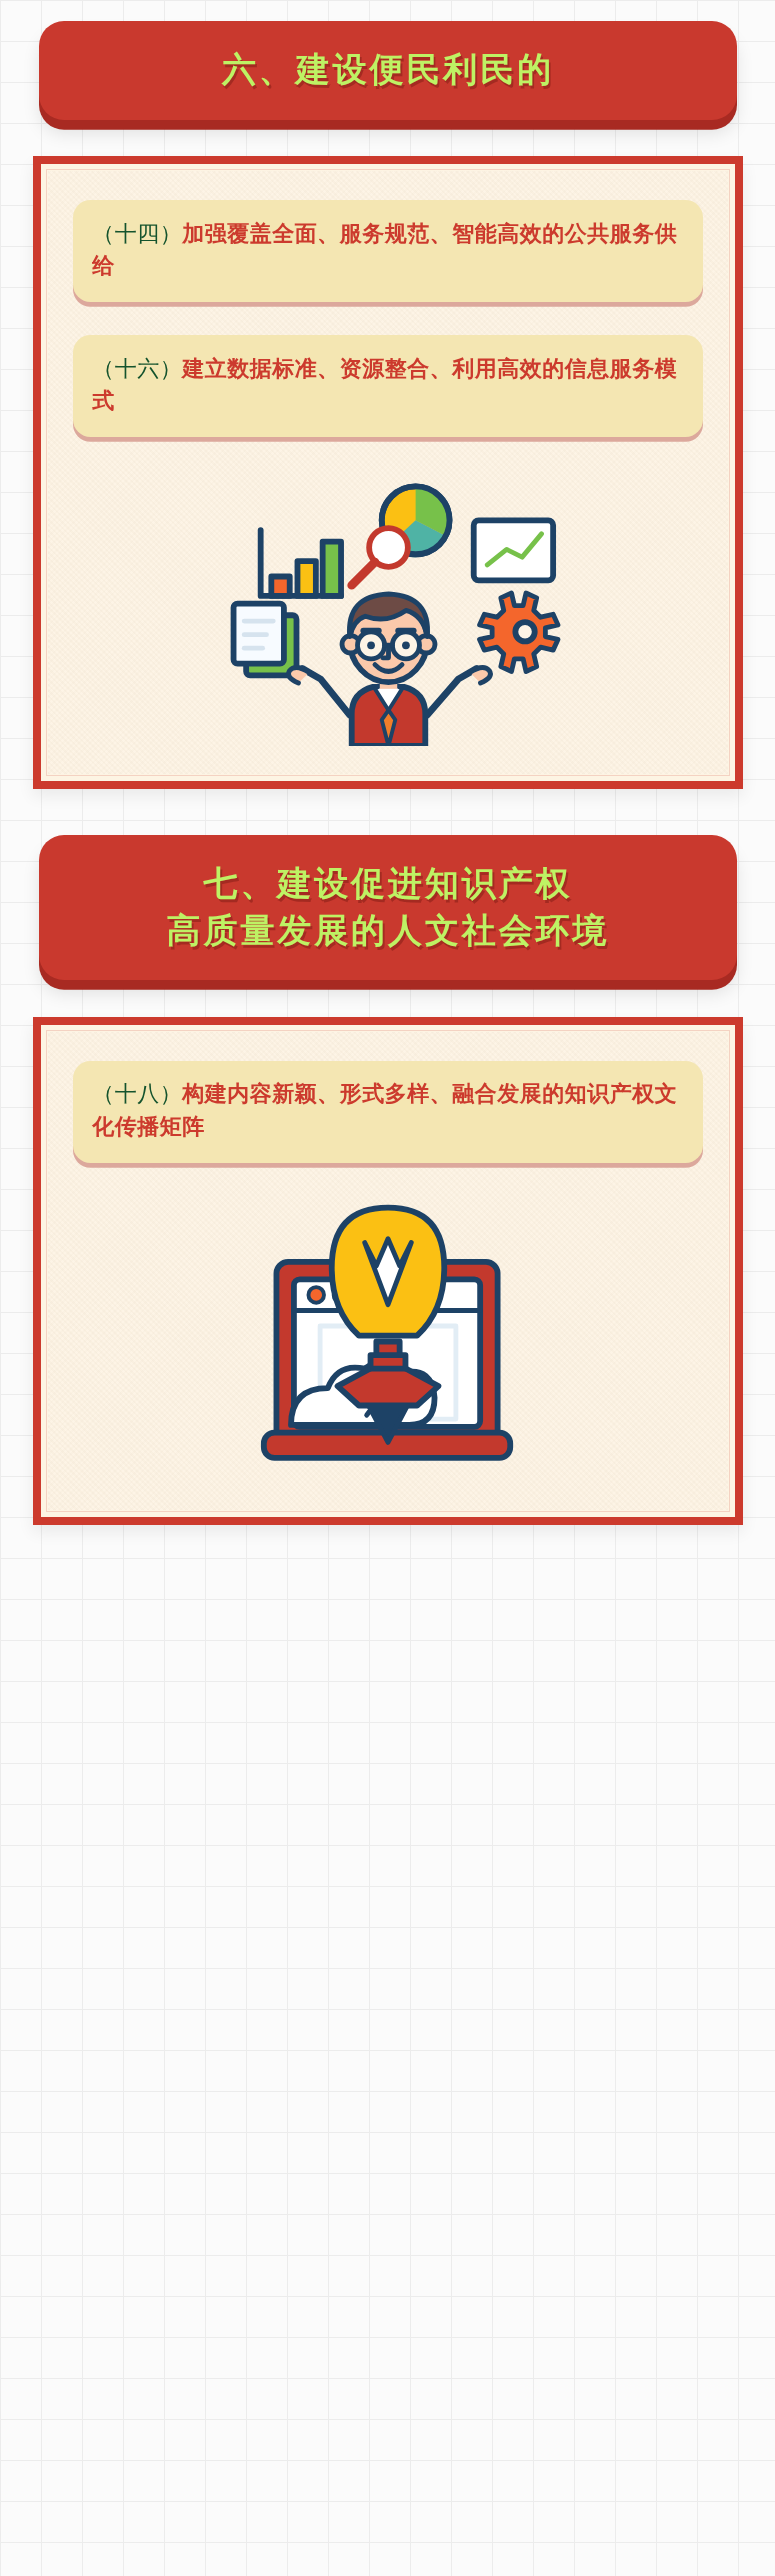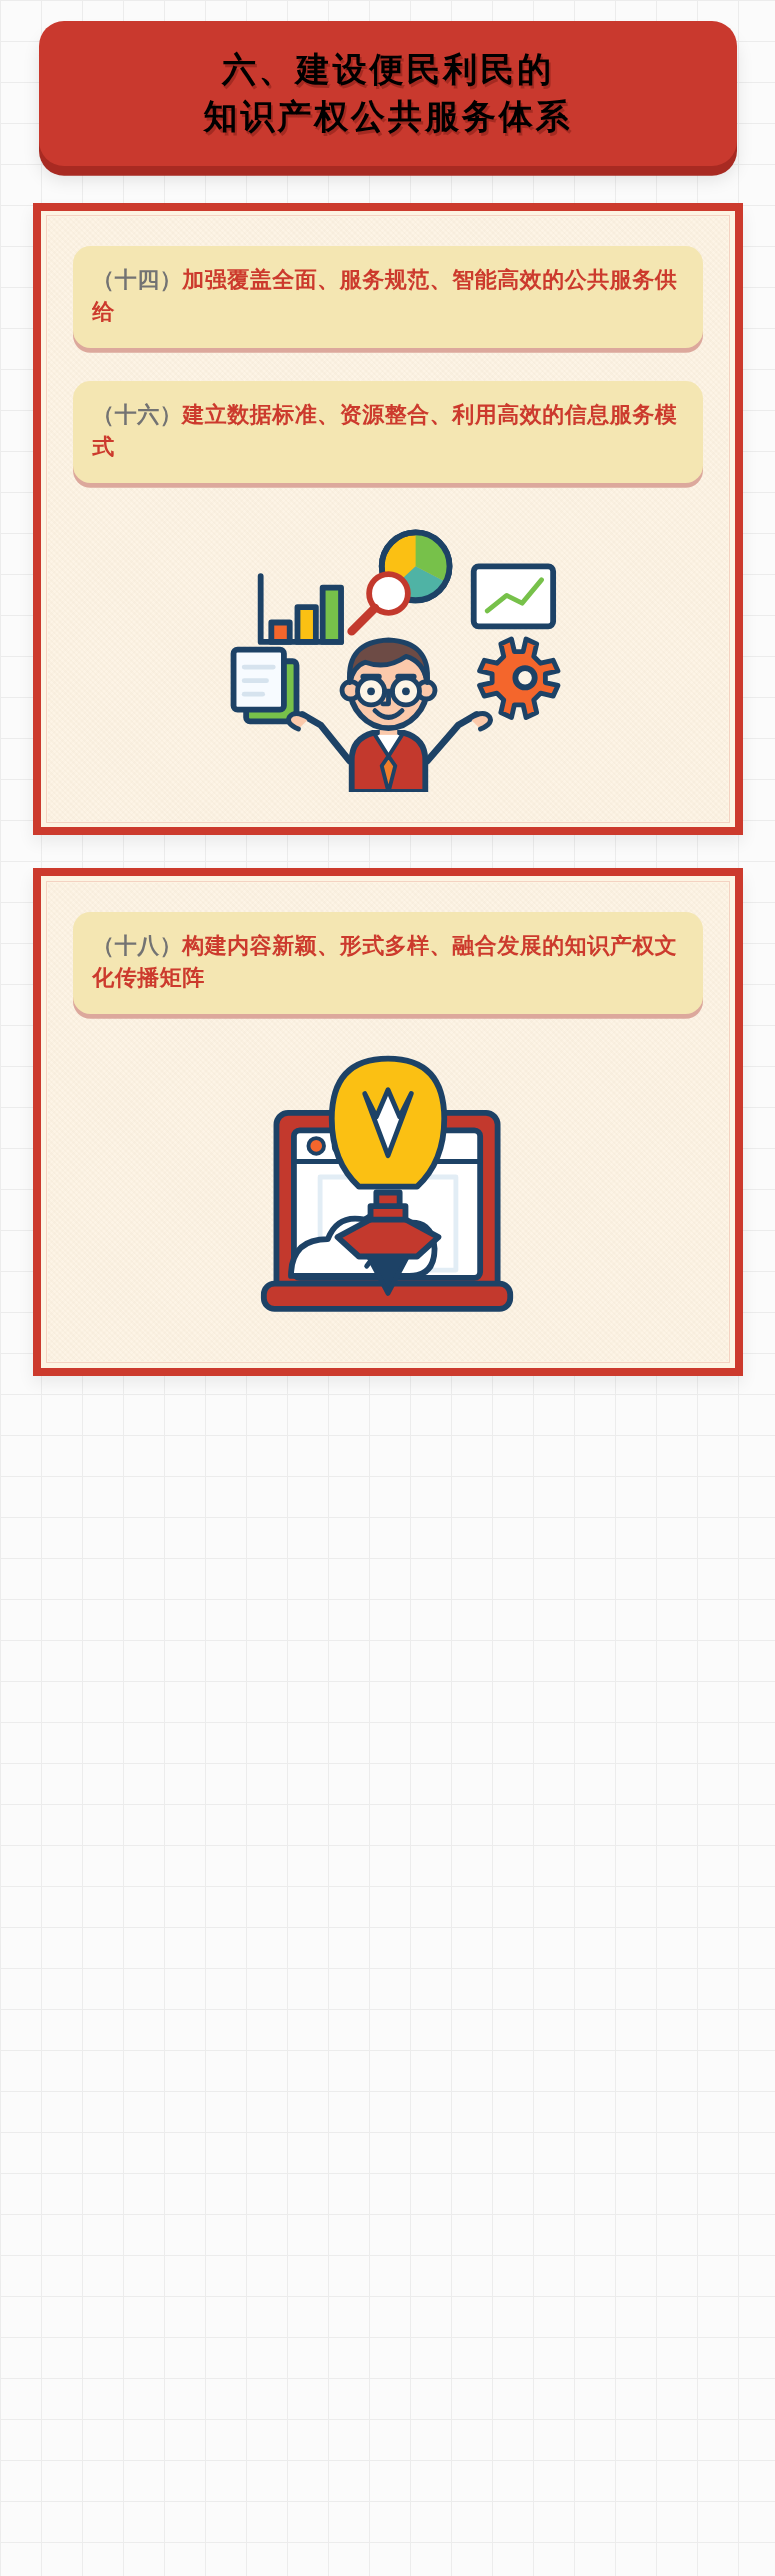--- a/index.html
+++ b/index.html
@@ -37,21 +37,21 @@
   .banner {
     position: relative;
     background: #c9392e;
     border-radius: 25px;
     padding: 25px 23px 27px 23px;
     text-align: center;
     box-shadow: 0 9.7px 0 0 #a82a22, 0 13.6px 17.5px rgba(0,0,0,0.10);
   }
   .banner-line {
     display: block;
-    color: #000000;
+    color: #bef264;
     font-size: 34px;
     font-weight: bold;
     letter-spacing: 2.9px;
     line-height: 1.36;
     text-shadow: 1.9px 2.9px 0 rgba(120,25,18,0.45);
   }
 
   
   .card {
     margin: 7.8px 33px 0 33px;
@@ -83,22 +83,22 @@
 
   .item-text {
     color: #cc3a2d;
     font-size: 22px;
     font-weight: bold;
     line-height: 1.48;
     letter-spacing: 0.5px;
     text-indent: 0;
   }
   .item-num {
-    color: #737373;
-    font-weight: bold;
+    color: #14532d;
+    font-weight: normal;
   }
 
   
   .illus {
     position: relative;
     height: 281px;
     margin: 17.5px auto 5.8px auto;
     width: 100%;
   }
   .illus svg { display: block; margin: 0 auto; }
@@ -108,21 +108,20 @@
   .spacer-between { height: 25px; }
 </style>
 </head>
 <body>
 
 <div class="page">
 
   <div class="banner-wrap">
     <div class="banner">
       <span class="banner-line">六、建设便民利民的</span>
-      <span class="banner-line">知识产权公共服务体系</span>
     </div>
   </div>
 
   <div class="card">
     <div class="card-inner">
 
       <div class="item">
         <div class="item-text"><span class="item-num">（十四）</span><span>加强覆盖全面、服务规范、智能高效的公共服务供给</span></div>
       </div>
 
@@ -203,20 +202,26 @@
             <path d="M176 201 q14 14 28 0" fill="none" stroke-width="5"></path>
           </g>
         </svg>
       </div>
 
     </div>
   </div>
 
   <div class="spacer-between"></div>
 
+  <div class="banner-wrap">
+    <div class="banner">
+      <span class="banner-line">七、建设促进知识产权</span>
+      <span class="banner-line">高质量发展的人文社会环境</span>
+    </div>
+  </div>
 
   <div class="card">
     <div class="card-inner">
 
 
       <div class="item">
         <div class="item-text"><span class="item-num">（十八）</span><span>构建内容新颖、形式多样、融合发展的知识产权文化传播矩阵</span></div>
       </div>
 
 

